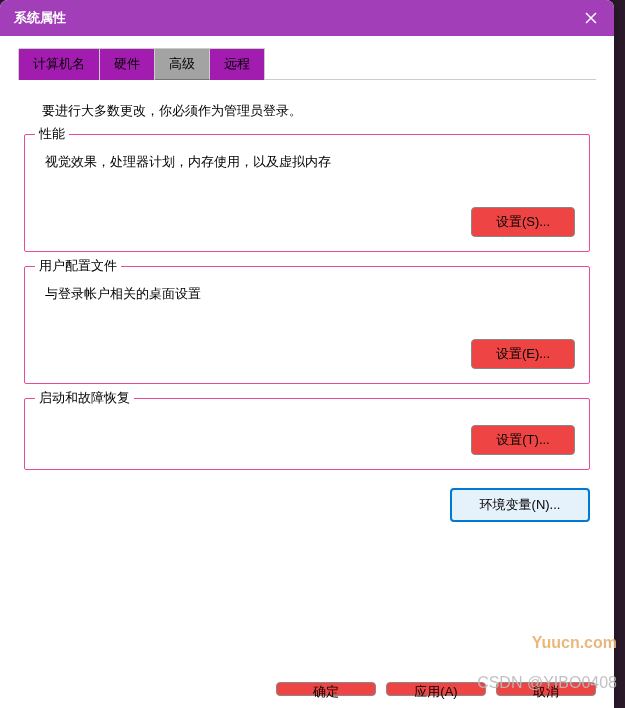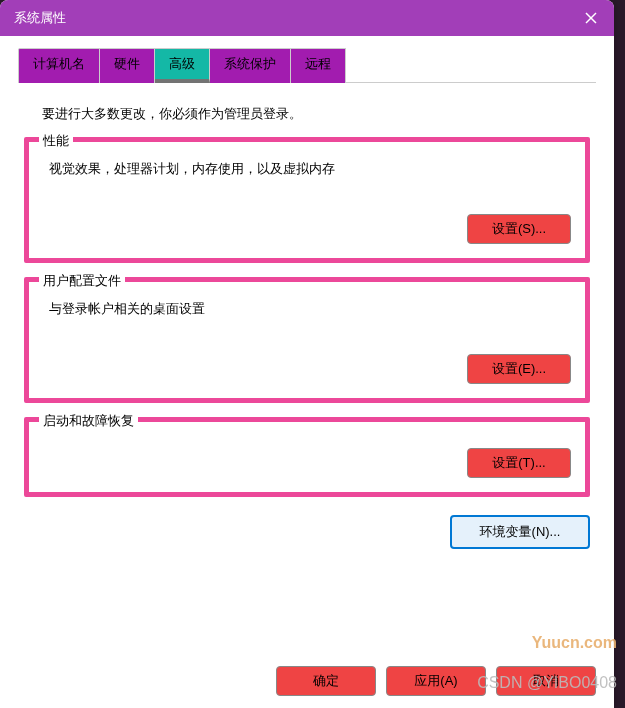--- a/index.html
+++ b/index.html
@@ -31,20 +31,21 @@
       height: 36px;
       background: #a23eb8;
       display: flex;
       align-items: center;
       justify-content: space-between;
       padding: 0 0 0 14px;
       color: #fff;
     }
     .titlebar-title {
       font-size: 13px;
+      font-weight: bold;
     }
     .close-btn {
       width: 46px;
       height: 36px;
       display: flex;
       align-items: center;
       justify-content: center;
       cursor: pointer;
     }
     .close-btn svg {
@@ -68,41 +69,41 @@
       border-bottom: none;
       margin-right: 0px;
       margin-bottom: -1px;
       cursor: pointer;
       font-size: 13px;
     }
     .tab:not(:first-child) {
       border-left: none;
     }
     .tab.active {
-      background: #14b8a6;
-      border-bottom: 4px solid #737373;
+      background: #a3a3a3;
+      border-bottom: 1px solid #737373;
       position: relative;
       text-align: right;
     }
     .tab.active::before {
       content: "";
       position: absolute;
       left: 0;
       bottom: 0;
       width: 100%;
     }
     .tab:first-child {
       border-top-left-radius: 2px;
     }
     .intro {
       padding: 8px 24px 14px 24px;
       font-size: 13px;
     }
     .group {
-      border: 5px solid #ec4899;
+      border: 1px solid #ec4899;
       border-radius: 2px;
       margin: 0 6px 14px 6px;
       padding: 10px 14px 14px 14px;
       position: relative;
     }
     .group-title {
       position: absolute;
       top: -10px;
       left: 10px;
       background: #fff;
@@ -147,21 +148,21 @@
       bottom: 12px;
       left: 0;
       right: 0;
       display: flex;
       justify-content: flex-end;
       gap: 10px;
       padding: 0 18px;
     }
     .footer .btn {
       min-width: 100px;
-      height: 30px;
+      height: 14px;
     }
     .watermark-logo {
       position: absolute;
       right: 8px;
       bottom: 56px;
       font-size: 16px;
       font-weight: bold;
       color: #e8b070;
       opacity: 0.9;
     }
@@ -196,21 +197,20 @@
           <line x1="11" y1="1" x2="1" y2="11"></line>
         </svg>
     </div>
   </div>
 
   <div class="content">
     <div class="tabs">
       <div class="tab">计算机名</div>
       <div class="tab">硬件</div>
       <div class="tab active">高级</div>
-      <div class="tab">系统保护</div>
       <div class="tab">远程</div>
     </div>
 
     <div class="intro">要进行大多数更改，你必须作为管理员登录。</div>
 
     <fieldset class="group">
       <div class="group-title">性能</div>
       <div class="group-desc">视觉效果，处理器计划，内存使用，以及虚拟内存</div>
       <div class="group-actions">
         <button class="btn">设置(S)...</button>

